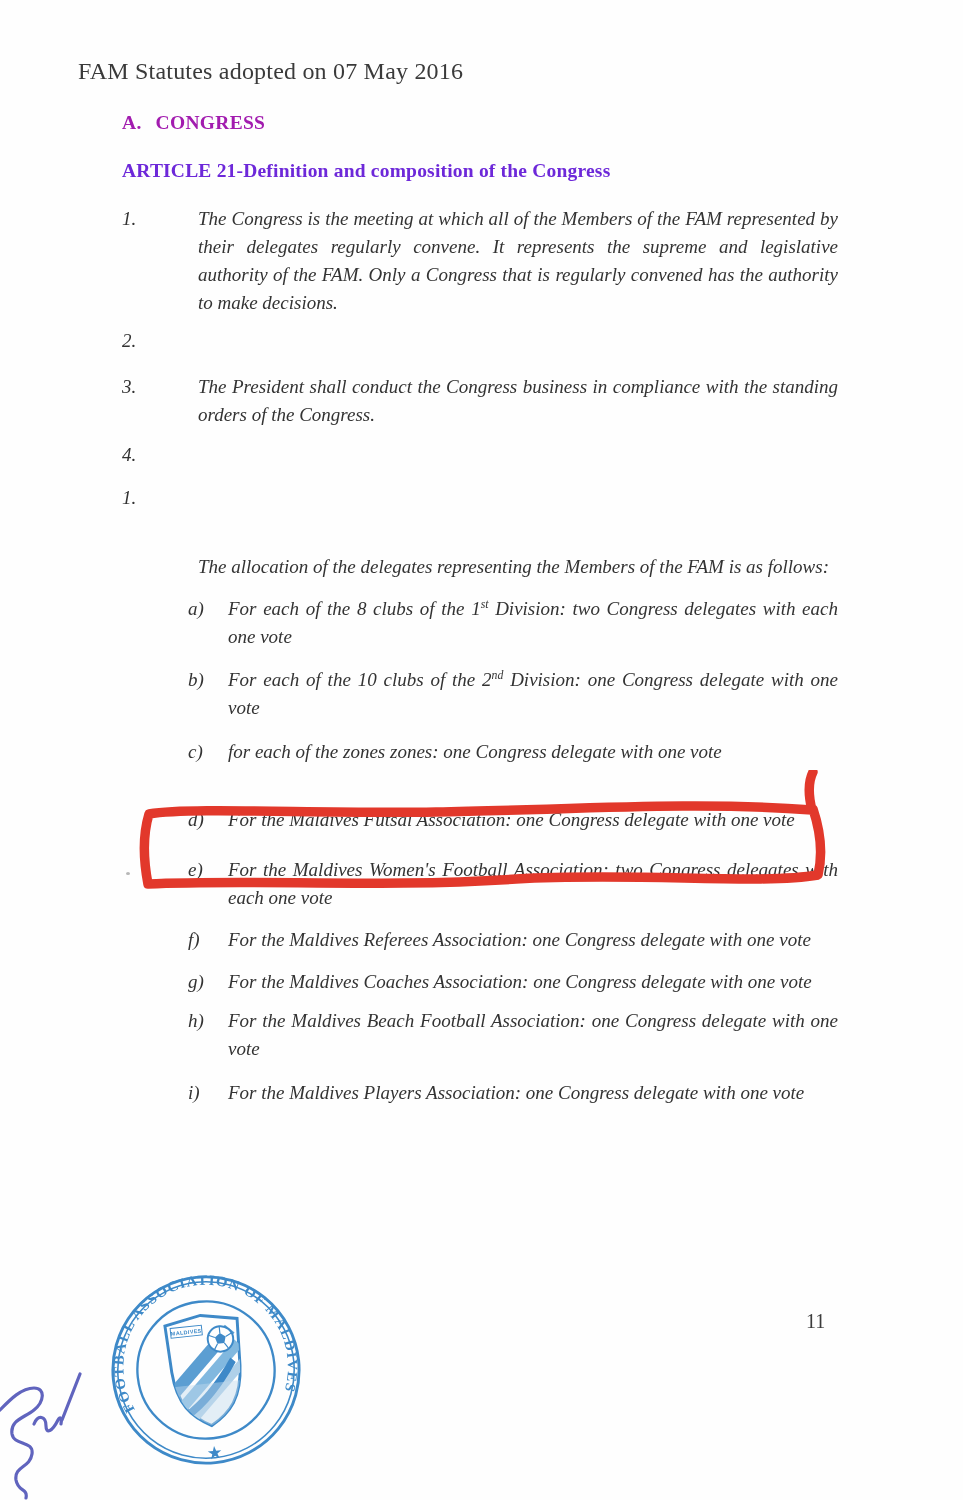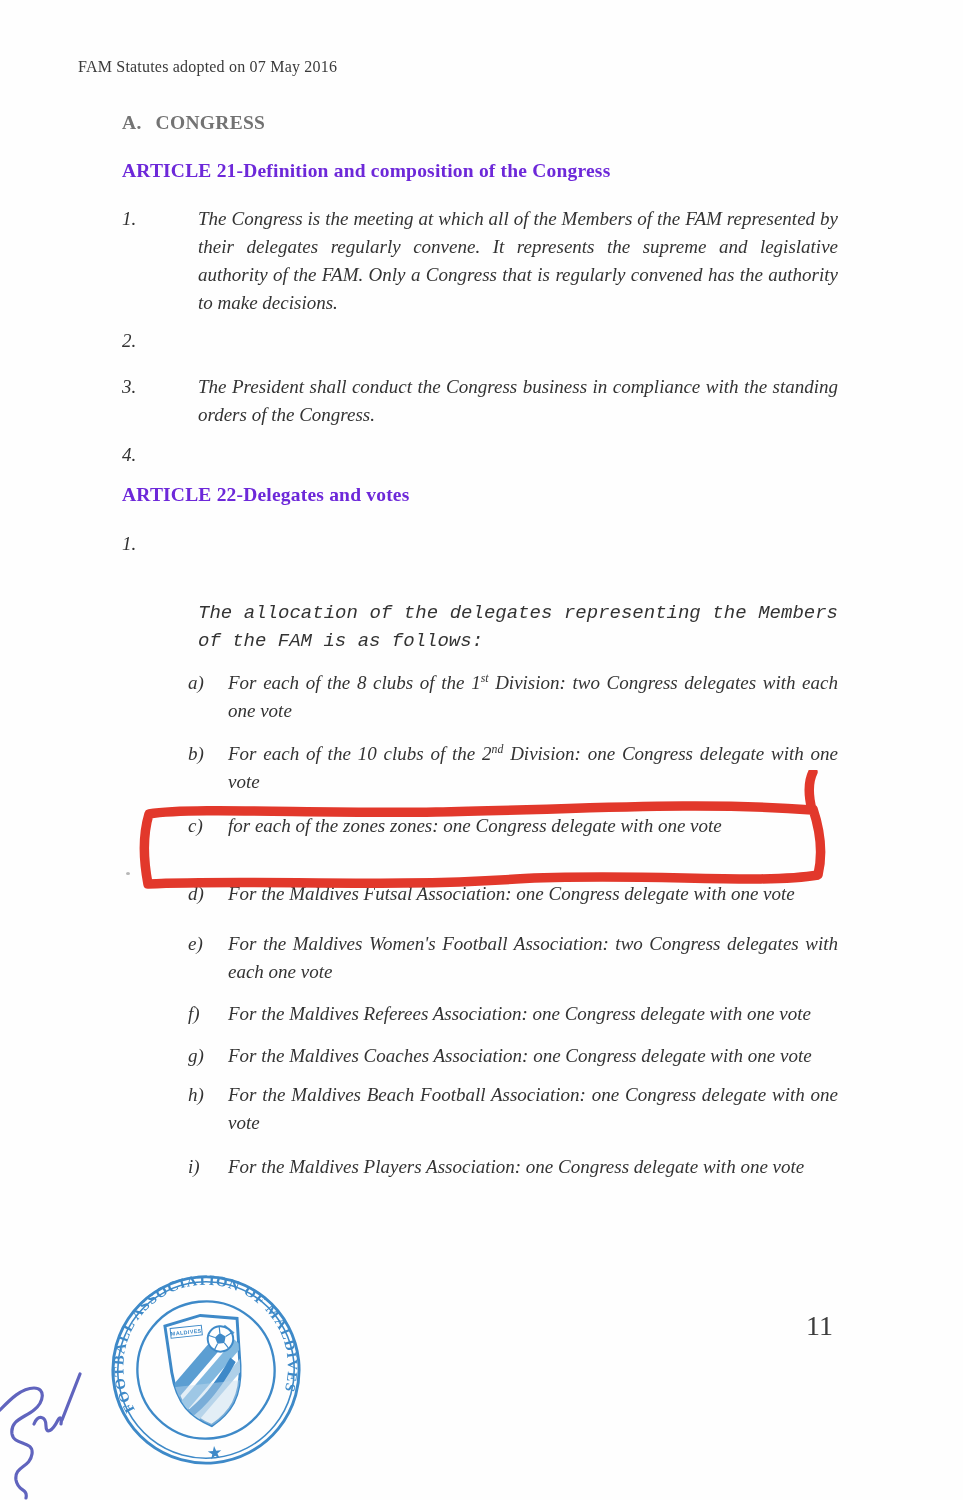--- a/index.html
+++ b/index.html
@@ -8,65 +8,65 @@
     background:#ffffff;
     font-family:"Liberation Serif", serif;
     color:#2e2e2e;
     position:relative;
     overflow:hidden;
   }
   .page { position:absolute; inset:0; background:#fefefe; }
 
   .doc-header {
     position:absolute; left:78px; top:58px;
-    font-size:16px; color:#3a3a3a; letter-spacing:0.2px;
+    font-size:24px; color:#3a3a3a; letter-spacing:0.2px;
   }
 
   .content { position:absolute; left:122px; top:112px; width:716px; }
 
   .section-heading {
-    font-weight:bold; font-size:19.5px; color:#737373;
+    font-weight:bold; font-size:19.5px; color:#a21caf;
     height:26px; margin-bottom:22px; letter-spacing:0.3px;
   }
   .section-heading .sec-label { margin-right:14px; }
 
   .article-heading {
     font-weight:bold; font-size:19.5px; color:#6d28d9;
     height:26px; letter-spacing:0.2px;
   }
   .article-heading.a21 { margin-bottom:19px; }
   .article-heading.a22 { margin-bottom:20px; }
 
   .num-item { display:flex; font-style:italic; font-size:19px; line-height:28px; color:#333; }
   .num-item .num { width:76px; flex:none; }
   .num-item .txt { width:640px; text-align:justify; }
 
   .intro-par {
     margin-left:76px; width:640px; font-style:italic; font-size:19px;
-    line-height:28px; color:#333; text-align:justify;font-family:Liberation Mono, monospace;
+    line-height:28px; color:#333; text-align:justify;
   }
 
   .let-item {
     display:flex; margin-left:66px; font-style:italic; font-size:19px;
     line-height:28px; color:#333;
   }
   .let-item .letter { width:40px; flex:none; }
   .let-item .txt { width:610px; text-align:justify; }
   .let-item sup { font-size:0.62em; vertical-align:super; line-height:0;margin-top:37px; }
 
   .mb10{margin-bottom:10px;} .mb11{margin-bottom:11px;} .mb12{margin-bottom:12px;}
   .mb14{margin-bottom:14px;} .mb15{margin-bottom:15px;} .mb16{margin-bottom:16px;}
   .mb18{margin-bottom:18px;} .mb22{margin-bottom:22px;}
   .mb40{margin-bottom:40px;} .mb41{margin-bottom:41px;}
 
   .red-annotation { position:absolute; left:136px; top:770px; width:700px; height:126px; pointer-events:none; }
 
   .speck { position:absolute; left:126px; top:872px; width:4px; height:3px; background:#b7b7b7; border-radius:50%; }
 
-  .page-number { position:absolute; left:806px; top:1310px; font-size:28px; color:#3c3c3c; }
+  .page-number { position:absolute; left:806px; top:1310px; font-size:20px; color:#3c3c3c; }
 
   .stamp { position:absolute; left:108px; top:1266px; width:196px; height:208px; opacity:0.92; }
   .signature { position:absolute; left:0px; top:1358px; width:96px; height:142px; opacity:0.88; }
 </style>
 </head>
 <body>
 
 <div class="page">
 
   <div class="doc-header">FAM Statutes adopted on 07 May 2016</div>
@@ -87,21 +87,20 @@
       <span class="num">2.</span>
     </div>
     <div class="num-item mb12">
       <span class="num">3.</span>
       <span class="txt">The President shall conduct the Congress business in compliance with the standing orders of the Congress.</span>
     </div>
     <div class="num-item mb15">
       <span class="num">4.</span>
     </div>
 
-    <div class="article-heading a22">ARTICLE 22-Delegates and votes</div>
 
     <div class="num-item mb41">
       <span class="num">1.</span>
     </div>
 
     <div class="intro-par mb14">The allocation of the delegates representing the Members of the FAM is as follows:</div>
 
     <div class="let-item mb15">
       <span class="letter">a)</span>
       <span class="txt"><span>For each of the 8 clubs of the 1</span><sup>st</sup><span> Division: two Congress delegates with each one vote</span></span>

